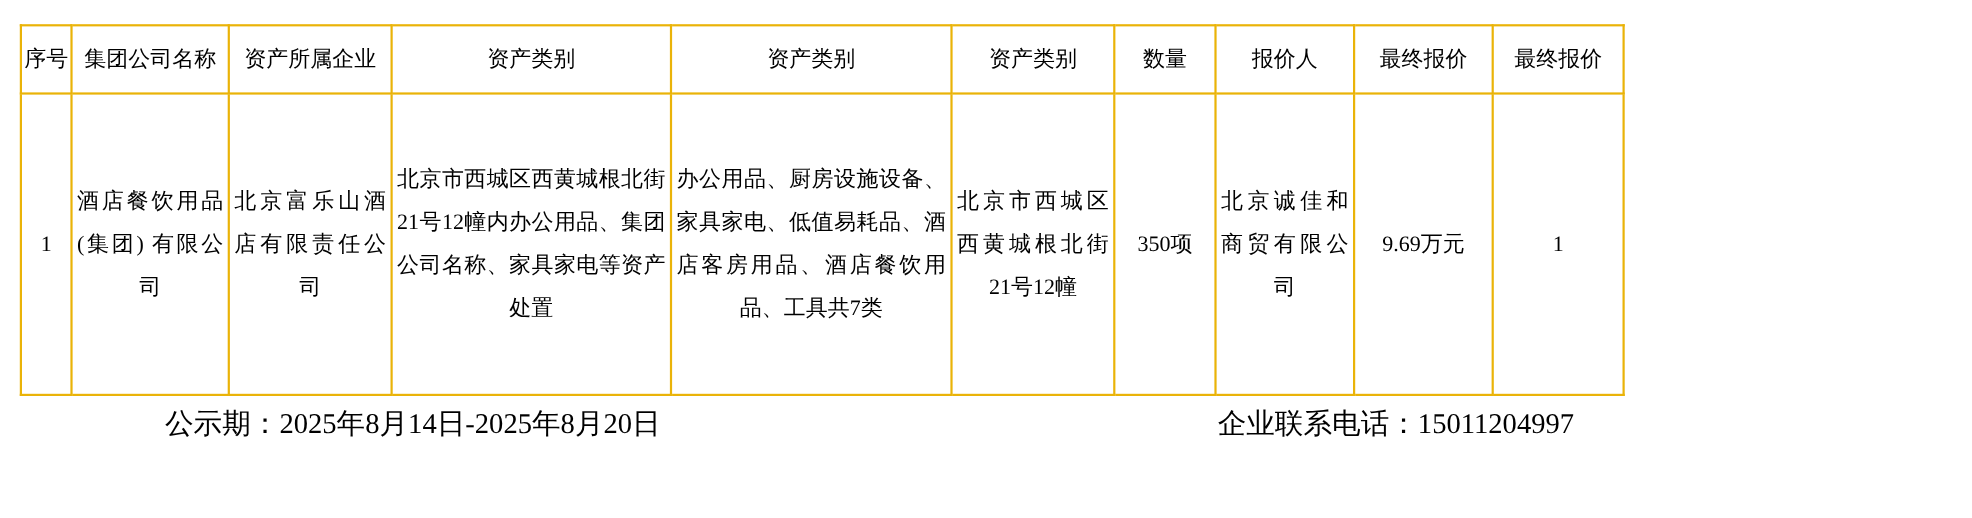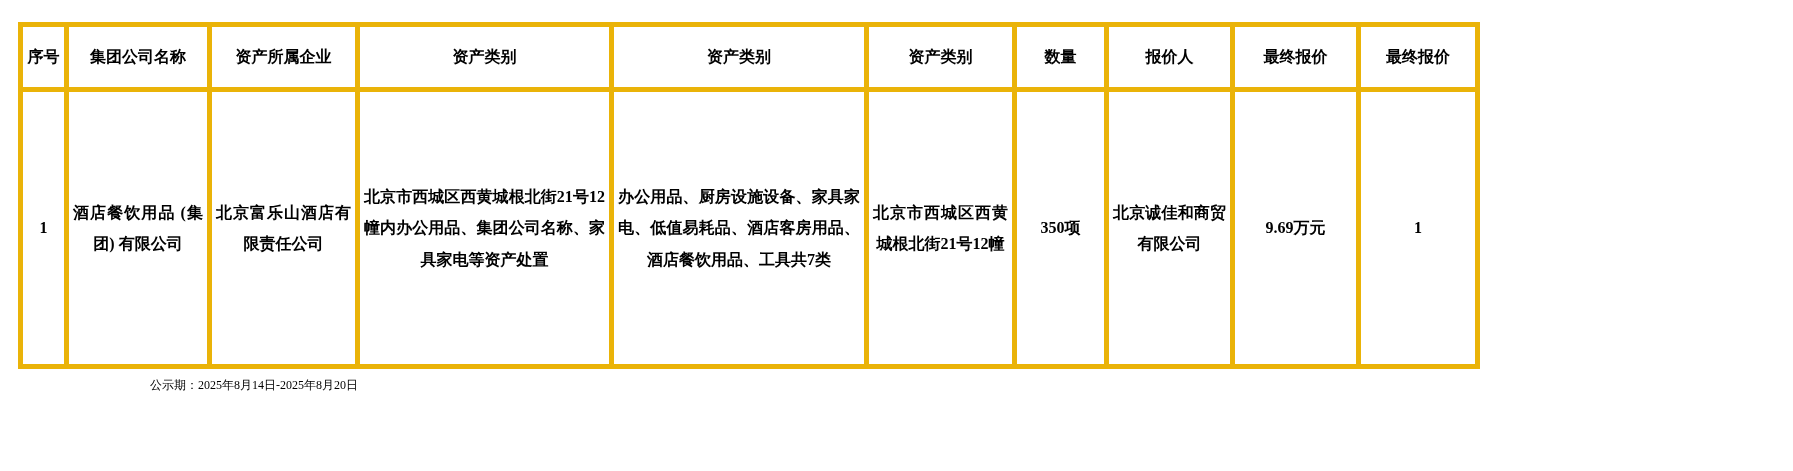--- a/index.html
+++ b/index.html
@@ -23,24 +23,24 @@
   table.asset-table {
     position: absolute;
     left: 18px;
     top: 22px;
     width: 1457px;
     border-collapse: collapse;
     table-layout: fixed;
   }
   table.asset-table td,
   table.asset-table th {
-    border: 5px solid #eab308;
+    border: 2px solid #eab308;
     padding: 0;
-    font-weight: bold;
-    font-size: 16px;
+    font-weight: normal;
+    font-size: 20px;
     text-align: center;
     vertical-align: middle;
     line-height: 1.95;
   }
   thead td {
     height: 60px;
   }
   tbody td {
     height: 272px;
     padding: 4px 6px;
@@ -72,21 +72,21 @@
   }
   .footer {
     position: absolute;
     left: 18px;
     top: 360px;
     width: 1457px;
     height: 50px;
     display: flex;
     align-items: center;
     justify-content: space-between;
-    font-size: 12px;
+    font-size: 26px;
   }
   .footer-left {
     padding-left: 132px;
   }
   .footer-right {
     padding-right: 44px;
   }
 </style>
 </head>
 <body>
@@ -151,15 +151,16 @@
         </td>
         <td>
           <span class="cell-wrap">1</span>
         </td>
       </tr>
     </tbody>
   </table>
 
   <div class="footer">
     <div class="footer-left">公示期：2025年8月14日-2025年8月20日</div>
+    <div class="footer-right">企业联系电话：15011204997</div>
   </div>
 
 </div>
 
 </body></html>

